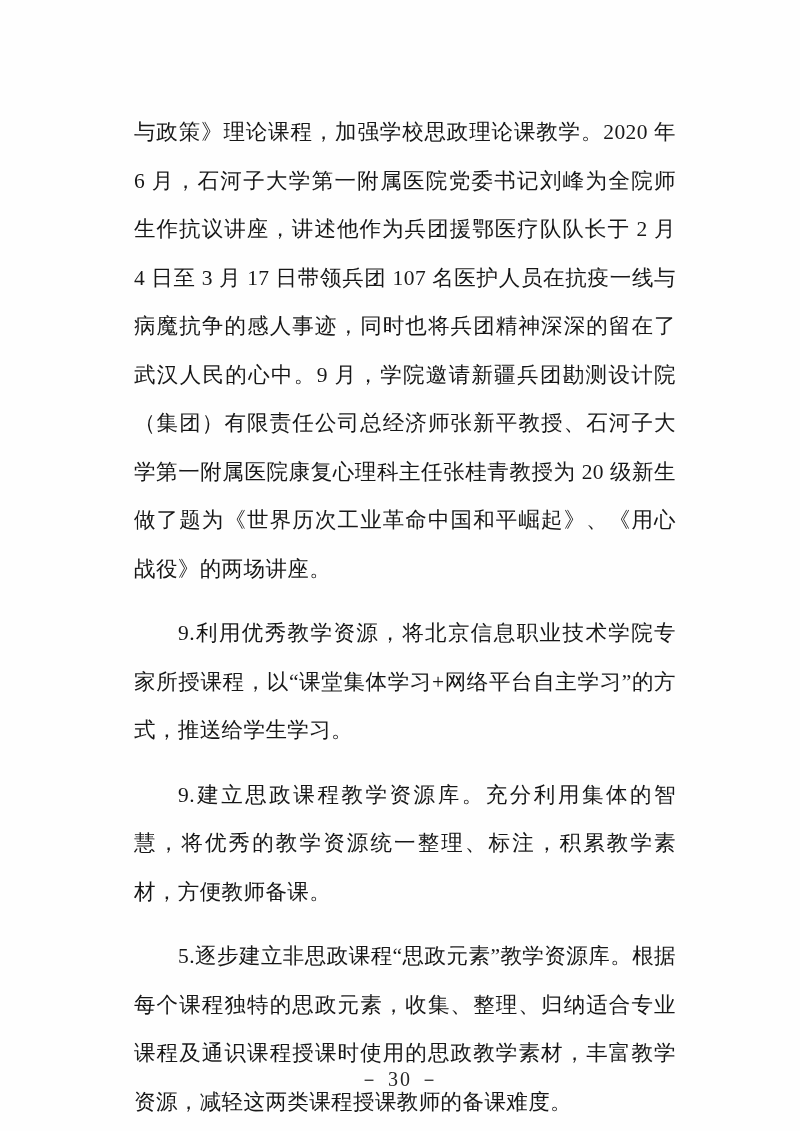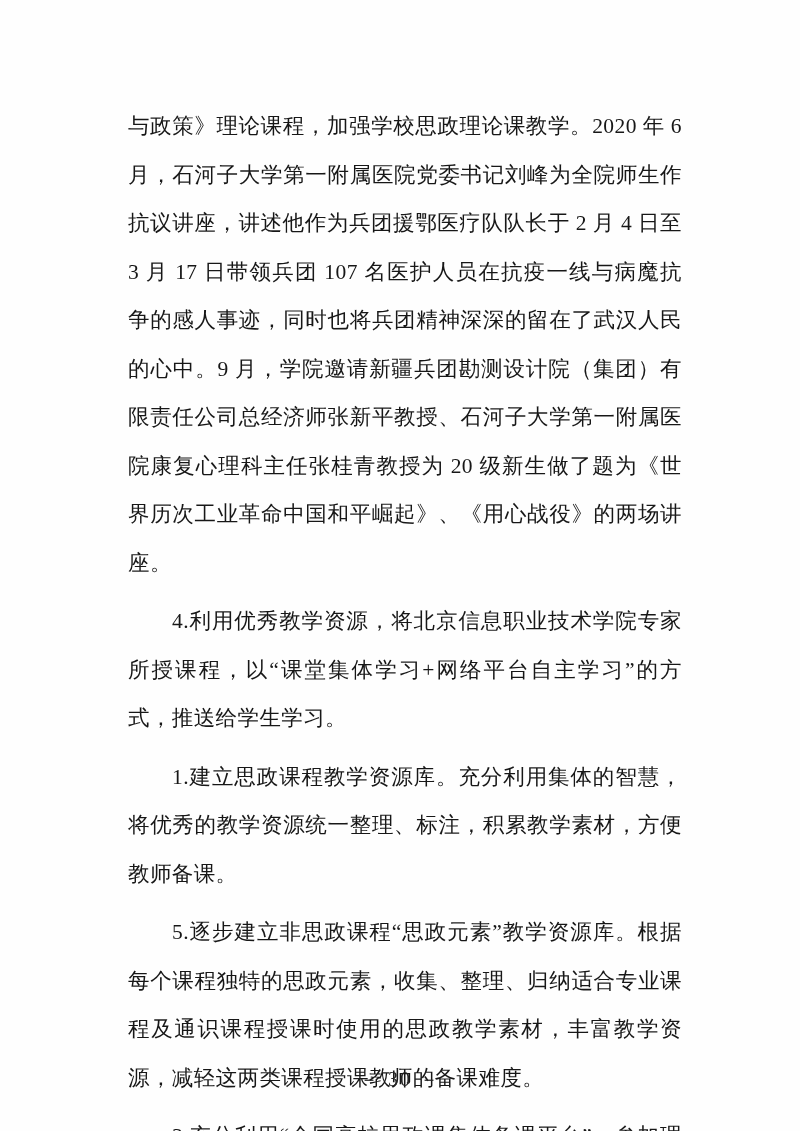--- a/index.html
+++ b/index.html
@@ -24,21 +24,21 @@
   }
   .doc-body {
     font-size: 21.5px;
     line-height: 48.5px;
     text-align: justify;
     text-justify: inter-ideograph;
     letter-spacing: 0.4px;
     color: #171717;
   }
   .para {
-    margin: 10px;
+    margin: 16px;
     text-indent: 0;
   }
   .para.indent {
     text-indent: 2.05em;
   }
   .page-number {
     position: absolute;
     left: 0;
     right: 0;
     bottom: 38px;
@@ -51,22 +51,22 @@
   .pn-inner {
     display: inline-block;
   }
 </style>
 </head>
 <body>
 
 <div class="page">
   <div class="doc-body">
     <p class="para">与政策》理论课程，加强学校思政理论课教学。2020 年 6 月，石河子大学第一附属医院党委书记刘峰为全院师生作抗议讲座，讲述他作为兵团援鄂医疗队队长于 2 月 4 日至 3 月 17 日带领兵团 107 名医护人员在抗疫一线与病魔抗争的感人事迹，同时也将兵团精神深深的留在了武汉人民的心中。9 月，学院邀请新疆兵团勘测设计院（集团）有限责任公司总经济师张新平教授、石河子大学第一附属医院康复心理科主任张桂青教授为 20 级新生做了题为《世界历次工业革命中国和平崛起》、《用心战役》的两场讲座。</p>
-    <p class="para indent">4.利用优秀教学资源，将北京信息职业技术学院专家所授课程，以“课堂集体学习+网络平台自主学习”的方式，推送给学生学习。</p>
-    <p class="para indent">1.建立思政课程教学资源库。充分利用集体的智慧，将优秀的教学资源统一整理、标注，积累教学素材，方便教师备课。</p>
+    <p class="para indent">9.利用优秀教学资源，将北京信息职业技术学院专家所授课程，以“课堂集体学习+网络平台自主学习”的方式，推送给学生学习。</p>
+    <p class="para indent">9.建立思政课程教学资源库。充分利用集体的智慧，将优秀的教学资源统一整理、标注，积累教学素材，方便教师备课。</p>
     <p class="para indent">5.逐步建立非思政课程“思政元素”教学资源库。根据每个课程独特的思政元素，收集、整理、归纳适合专业课程及通识课程授课时使用的思政教学素材，丰富教学资源，减轻这两类课程授课教师的备课难度。</p>
     <p class="para indent">3.充分利用“全国高校思政课集体备课平台”，参加理论知识学习和相关部门组织的集体备课。</p>
 
   </div>
   <div class="page-number">
     <span class="pn-inner">－ 30 －</span>
   </div>
 </div>
 
 </body></html>

